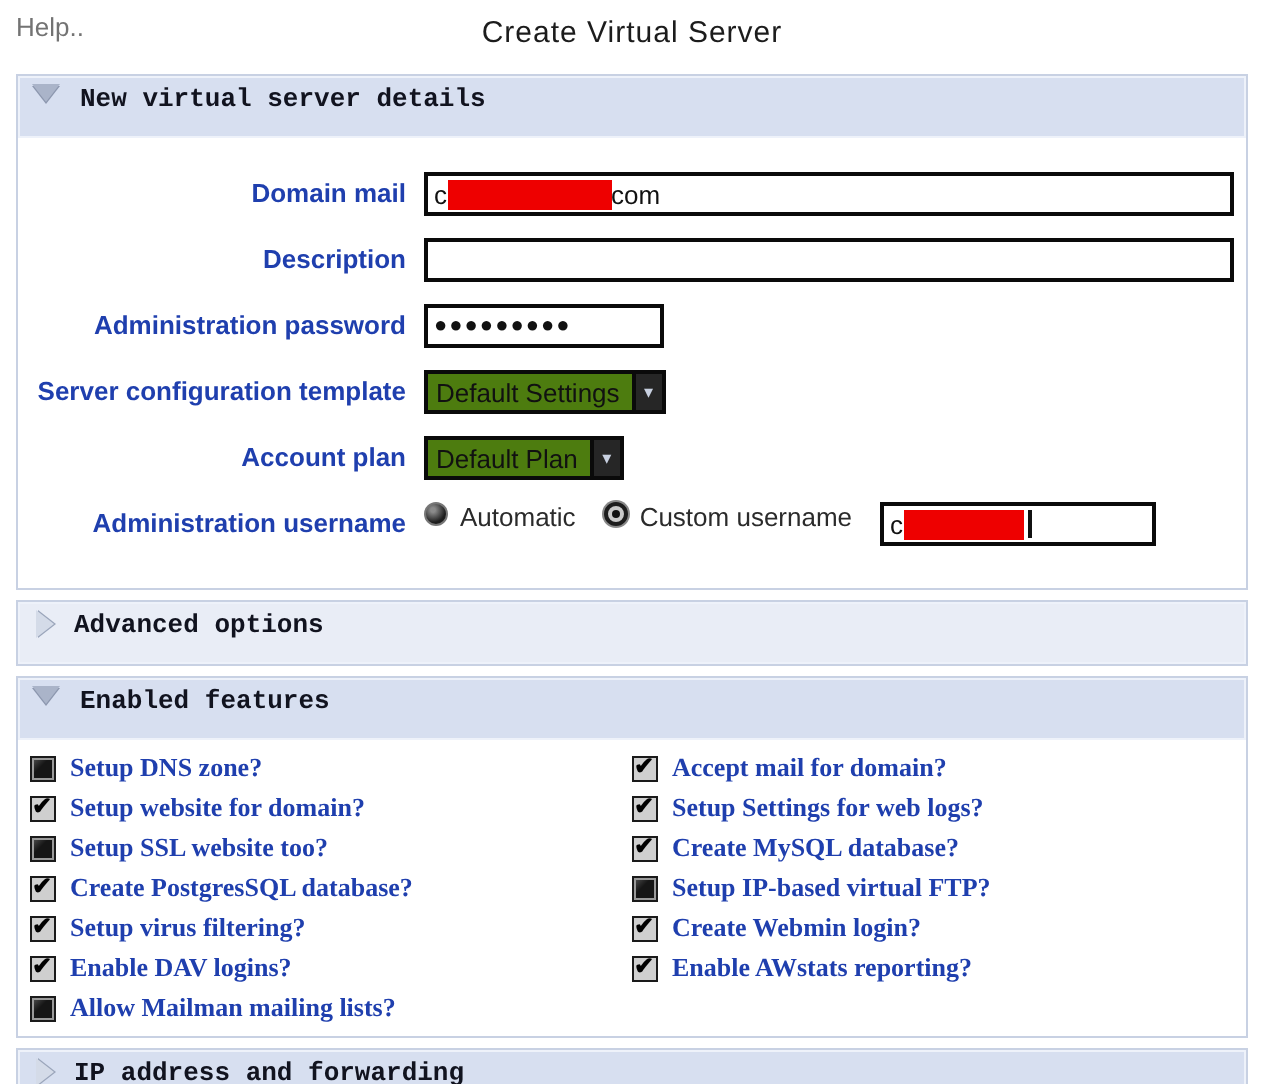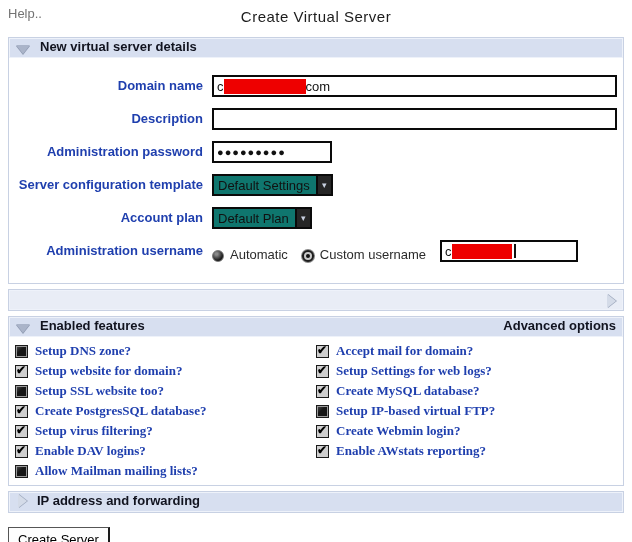--- a/index.html
+++ b/index.html
@@ -10,25 +10,25 @@
     color:#1c1c1c;
   }
   .page { position:relative; padding:6px 8px 10px 8px; width:632px; }
 
   .help-link { position:absolute; left:8px; top:6px; color:#737373; cursor:pointer; }
   .page-title { text-align:center; font-size:15px; font-weight:400; color:#1c1c1c; margin:2px 0 12px 0; letter-spacing:0.5px; }
 
   
   .section { border:1px solid #c8d1e3; margin-bottom:5px; background:#fff; }
   .sec-header {
-    display:flex; align-items:flex-end; gap:10px;
-    background:#d7dff0; padding:3px 6px; height:20px;
-    border:1px solid #eef2fa; cursor:pointer;
-  }
-  .sec-header.lighter { background:#e9edf6;flex-direction:column; }
+    display:flex; align-items:flex-start; gap:10px;
+    background:#d7dff0; padding:3px 6px; height:31px;
+    border:1px solid #eef2fa; cursor:pointer;font-family:Liberation Mono, monospace;
+  }
+  .sec-header.lighter { background:#e9edf6; }
   .sec-title { font-weight:bold; color:#11131f; }
   .tri { width:0; height:0; display:inline-block; }
   .tri-down { border-left:7px solid transparent; border-right:7px solid transparent; border-top:9px solid #aab4c9; filter:drop-shadow(0 1px 0 #8b96ad); }
   .tri-right { border-top:7px solid transparent; border-bottom:7px solid transparent; border-left:9px solid #d4dbe8; filter:drop-shadow(1px 0 0 #9aa5ba); margin-left:2px; }
 
   .sec-body { background:#fff; padding:6px 6px 10px 6px; }
 
   
   .frow { display:flex; align-items:center; margin:11px 0; }
   .flabel {
@@ -44,31 +44,31 @@
   .w-user { width:138px; }
   .pass-dots { font-size:11px; letter-spacing:1px; font-weight:bold; }
   .redact { background:#ee0000; height:15px; display:inline-block; }
   .redact-domain { width:82px; }
   .redact-user { width:60px; }
   .caret { width:2px; height:14px; background:#111; display:inline-block; margin-left:2px; }
 
   
   .fake-select {
     display:inline-flex; align-items:center; height:22px;
-    border:2px solid #0a0a0a; background:#0f766e; cursor:pointer;
+    border:2px solid #0a0a0a; background:#4d7c0f; cursor:pointer;
   }
   .fake-select .sel-text { padding:0 6px 0 4px; color:#111; }
   .sel-arrow {
     width:15px; align-self:stretch; background:#262626; color:#c8d0e0;
     display:flex; align-items:center; justify-content:center;
     font-size:9px; border-left:2px solid #0a0a0a;
   }
 
   
-  .radio-group { display:flex; align-items:flex-end; gap:6px; color:#2b2b2b; }
+  .radio-group { display:flex; align-items:flex-start; gap:6px; color:#2b2b2b; }
   .radio {
     width:12px; height:12px; border-radius:50%; display:inline-block;
     background:radial-gradient(circle at 35% 30%, #8a8a8a 0 12%, #1d1d1d 65%);
     border:1px solid #777; cursor:pointer; flex:none;
   }
   .radio.selected {
     background:#c9c9c9; border:2.5px solid #1d1d1d; position:relative;
     box-shadow:0 0 0 1px #888;
   }
   .radio.selected::after {
@@ -114,21 +114,21 @@
 
   
   <div class="section">
     <div class="sec-header">
       <span class="tri tri-down"></span>
       <span class="sec-title">New virtual server details</span>
     </div>
     <div class="sec-body">
 
       <div class="frow">
-        <span class="flabel">Domain name</span>
+        <span class="flabel">Domain mail</span>
         <div class="text-input w-wide">
           <span>c</span>
             <span class="redact redact-domain"></span>
             <span>com</span>
         </div>
       </div>
 
       <div class="frow">
         <span class="flabel">Description</span>
         <div class="text-input w-wide">

